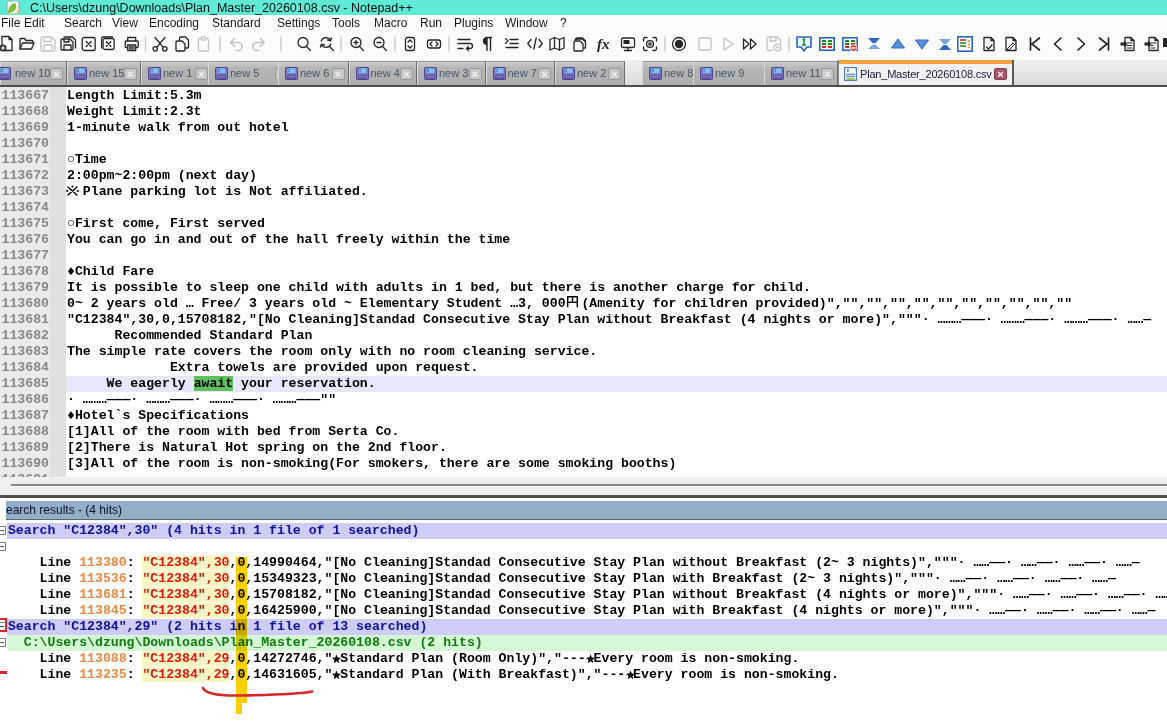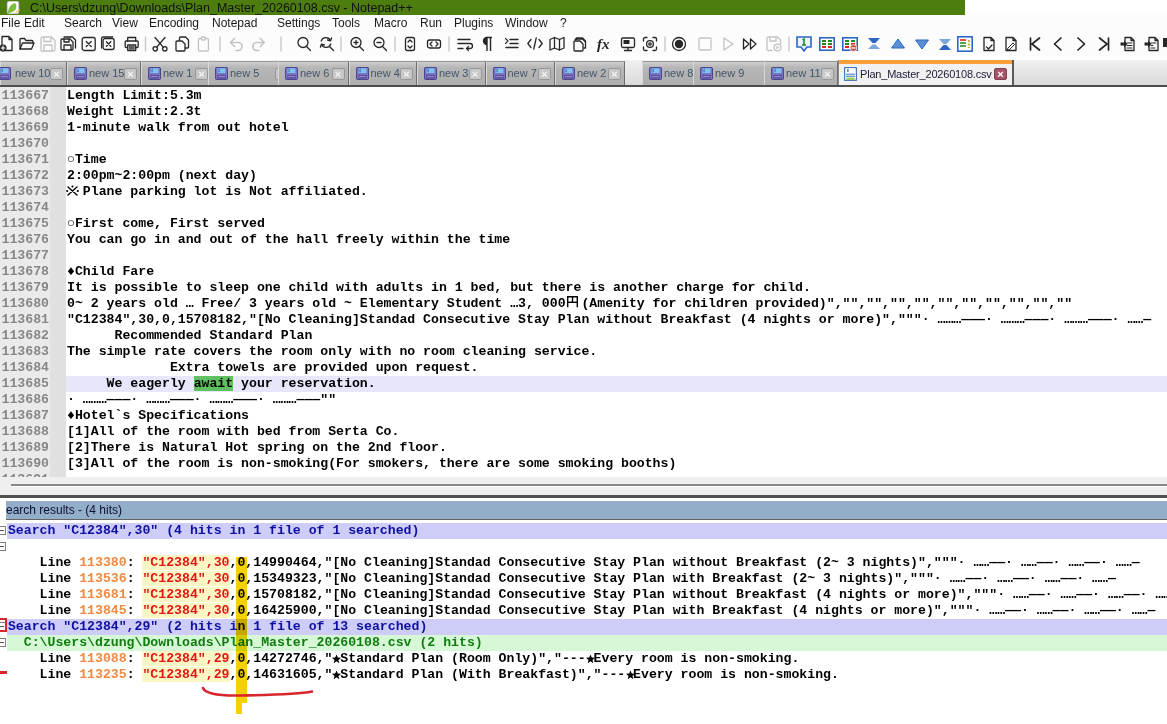--- a/index.html
+++ b/index.html
@@ -1,18 +1,18 @@
 <!DOCTYPE html>
 <html><head><meta charset="utf-8"><style>
 *{margin:0;padding:0;box-sizing:border-box}
 html,body{width:1167px;height:724px;overflow:hidden}
 body{position:relative;font-family:"Liberation Sans",sans-serif;background:#fff}
 .abs{position:absolute}
 .mono{font-family:"Liberation Mono",monospace;font-weight:bold;white-space:pre}
-#titlebar{left:0;top:0;width:965px;height:15px;background:#4d7c0f}
+#titlebar{left:0;top:0;width:1167px;height:15px;background:#5eead4}
 #title-text{left:30px;top:0px;font-size:12.5px;color:#111;line-height:16px}
 #menubar{left:0;top:15px;width:1167px;height:16px;background:#fcfcfc;font-size:12px;color:#1a1a1a}
 #menubar span{position:absolute;top:1px}
 #toolbar{left:0;top:31px;width:1167px;height:26px;background:#fcfcfc}
 #tabstrip{left:0;top:57px;width:1167px;height:28px;background:#fff}
 #tabrow{left:0;top:3px;width:1167px;height:25px;background:linear-gradient(#f0f0f0,#dadada)}
 .tab{position:absolute;top:1px;height:24px;background:linear-gradient(#cdcdcd 0%,#b6b6b6 25%,#aeaeae 100%);border-left:1px solid #d8d8d8;border-right:1px solid #6e6e6e;border-top:1px solid #999}
 .tab .lbl{position:absolute;left:21px;top:5px;font-size:11px;color:#42556a;white-space:nowrap}
 .tab .x{position:absolute;right:3px;top:6px;width:13px;height:12px;background:#c7c7c7;border:1px solid #989898;border-radius:2px;color:#f3f3f3;font-size:11px;line-height:10px;text-align:center;font-weight:bold}
 .fd{position:absolute;left:6px;top:5px;width:13px;height:13px}
@@ -56,21 +56,21 @@
       <path d="M8 13 L13 8 L14 9 L9 13Z" fill="#e8c83c"></path>
     </svg>
  <div class="abs" id="title-text">C:\Users\dzung\Downloads\Plan_Master_20260108.csv - Notepad++</div>
 </div>
 <div class="abs" id="menubar">
  <span style="left:1px">File</span>
     <span style="left:24px">Edit</span>
     <span style="left:64px">Search</span>
     <span style="left:112px">View</span>
     <span style="left:149px">Encoding</span>
-    <span style="left:212px">Notepad</span>
+    <span style="left:212px">Standard</span>
     <span style="left:277px">Settings</span>
     <span style="left:332px">Tools</span>
     <span style="left:374px">Macro</span>
     <span style="left:420px">Run</span>
     <span style="left:454px">Plugins</span>
     <span style="left:505px">Window</span>
     <span style="left:560px">?</span>
 </div>
 <div class="abs" id="toolbar"><svg width="1167" height="26" viewBox="0 0 1167 26">
       <g transform="translate(-1,5)" fill="none" stroke="#262626" stroke-width="1.3" stroke-linejoin="round" stroke-linecap="round">

